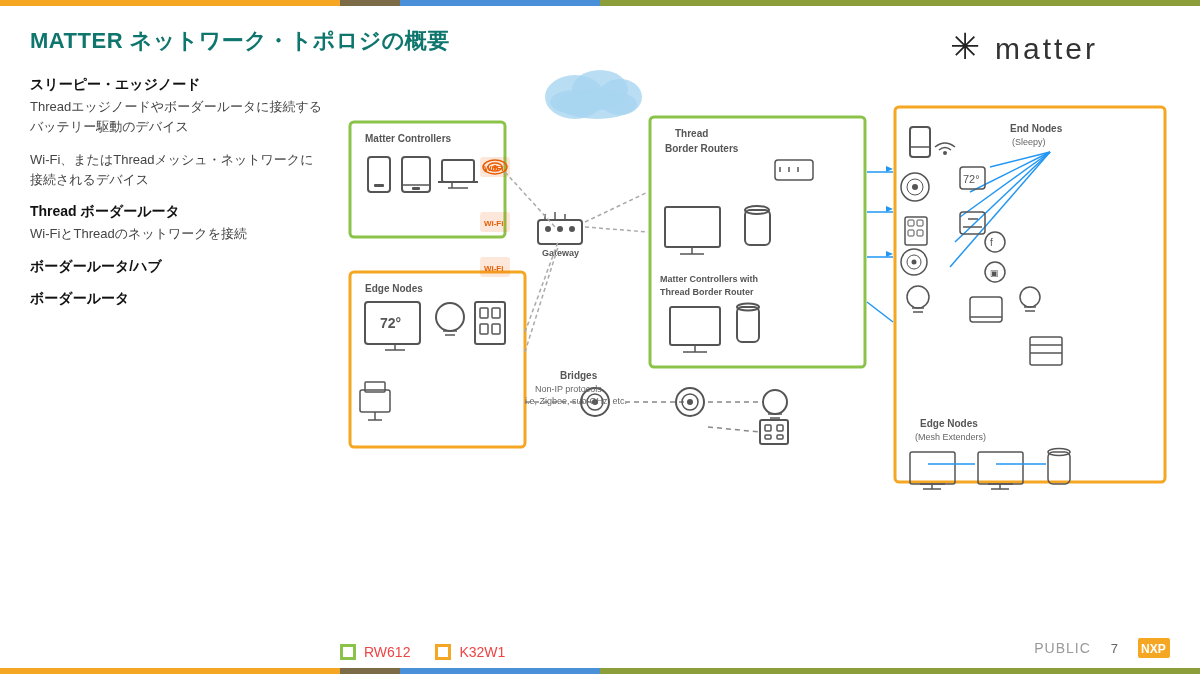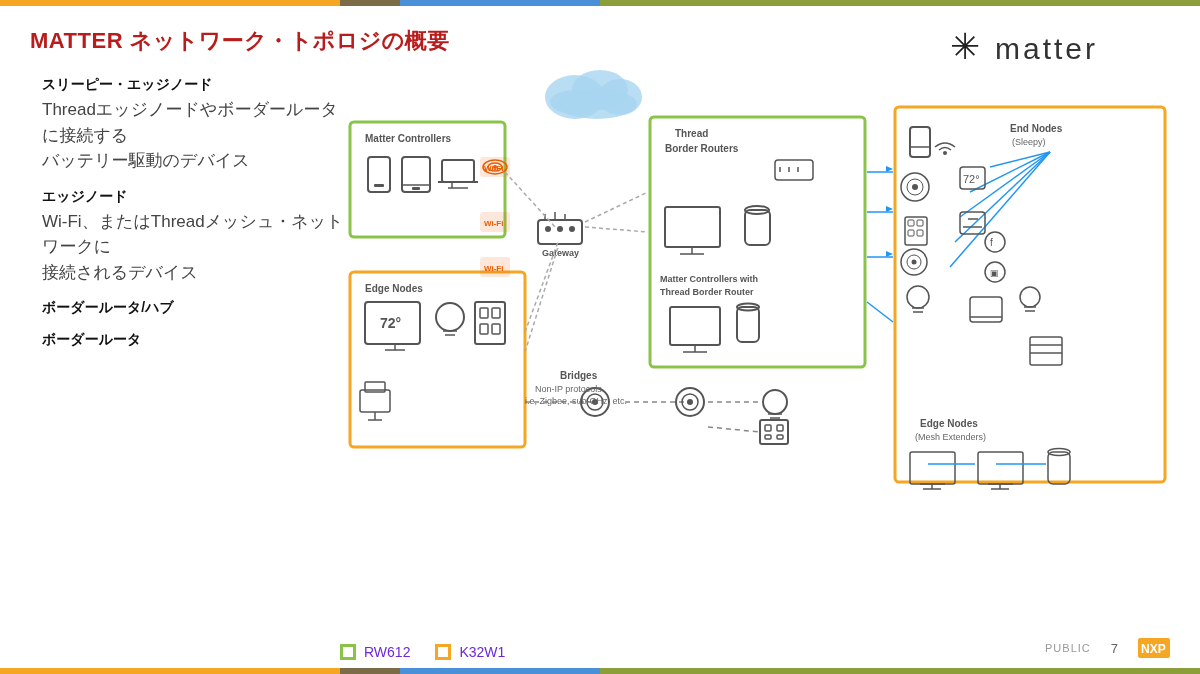--- a/index.html
+++ b/index.html
@@ -52,45 +52,44 @@
       left: 0;
       right: 0;
       bottom: 6px;
       padding: 20px 30px 15px 30px;
     }
 
     
     .page-title {
       font-size: 22px;
       font-weight: bold;
-      color: #b91c1c;
+      color: #0f766e;
       margin-bottom: 18px;
       letter-spacing: 0.5px;
     }
 
     
     .left-panel {
       position: absolute;
       left: 30px;
       top: 70px;
       width: 310px;
-      margin-left: 12px;
     }
 
     .term-block {
       margin-bottom: 14px;
     }
     .term-title {
       font-size: 14px;
       font-weight: bold;
       color: #111;
       margin-bottom: 3px;
     }
     .term-desc {
-      font-size: 17px;
+      font-size: 13px;
       color: #444;
       line-height: 1.5;
     }
 
     
     .main-diagram {
       position: absolute;
       top: 0;
       left: 0;
       width: 100%;
@@ -113,35 +112,35 @@
     }
     .legend-box {
       width: 16px;
       height: 16px;
       border: 3px solid;
     }
     .legend-box.green { border-color: #8bc34a; }
     .legend-box.orange { border-color: #f5a623; }
     .legend-label {
       font-size: 14px;
-      color: #6d28d9;
+      color: #ef4444;
       font-weight: 500;
     }
 
     
     .footer {
       position: absolute;
       bottom: 10px;
       right: 30px;
       display: flex;
       align-items: center;
       gap: 20px;
     }
     .footer-public {
-      font-size: 11px;
+      font-size: 14px;
       color: #999;
       letter-spacing: 1px;
     }
     .footer-page {
       font-size: 13px;
       color: #666;
     }
   </style>
 </head>
 <body>
@@ -166,22 +165,25 @@
 
     <div class="page-title">MATTER ネットワーク・トポロジの概要</div>
 
     <div class="left-panel">
 
     <div class="term-block">
           <div class="term-title">スリーピー・エッジノード</div>
           <div class="term-desc">Threadエッジノードやボーダールータに接続する<br>バッテリー駆動のデバイス</div>
         </div>
         <div class="term-block">
-          <div class="term-title">エッジノード</div>
           <div class="term-desc">Wi-Fi、またはThreadメッシュ・ネットワークに<br>接続されるデバイス</div>
+        </div>
+        <div class="term-block">
+          <div class="term-title">Thread ボーダールータ</div>
+          <div class="term-desc">Wi-FiとThreadのネットワークを接続</div>
         </div>
         <div class="term-block">
           <div class="term-title">ボーダールータ/ハブ</div>
         </div>
         <div class="term-block">
         </div>
         <div class="term-block">
           <div class="term-title">ボーダールータ</div>
         </div>
       </div>

